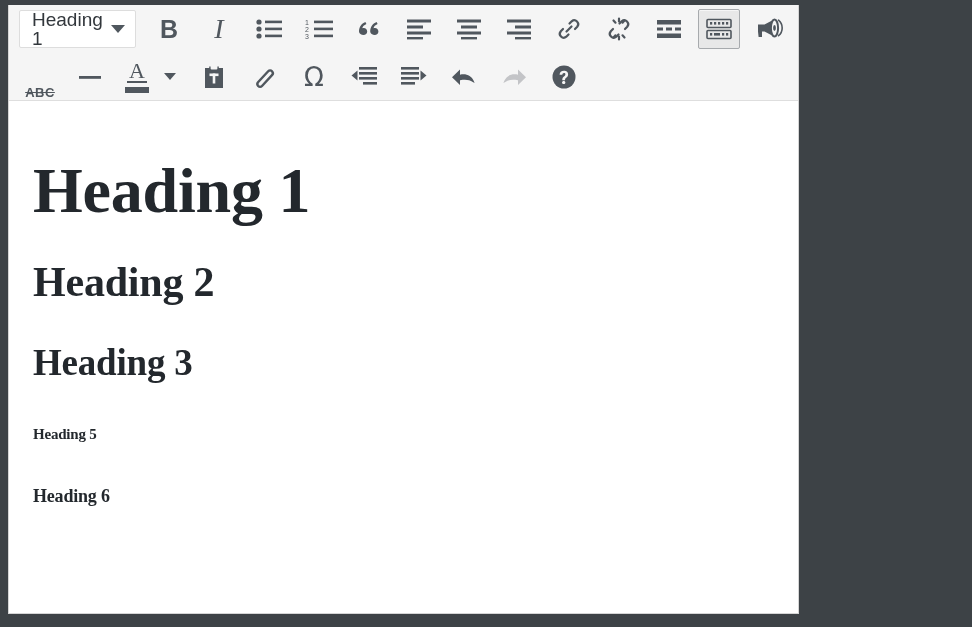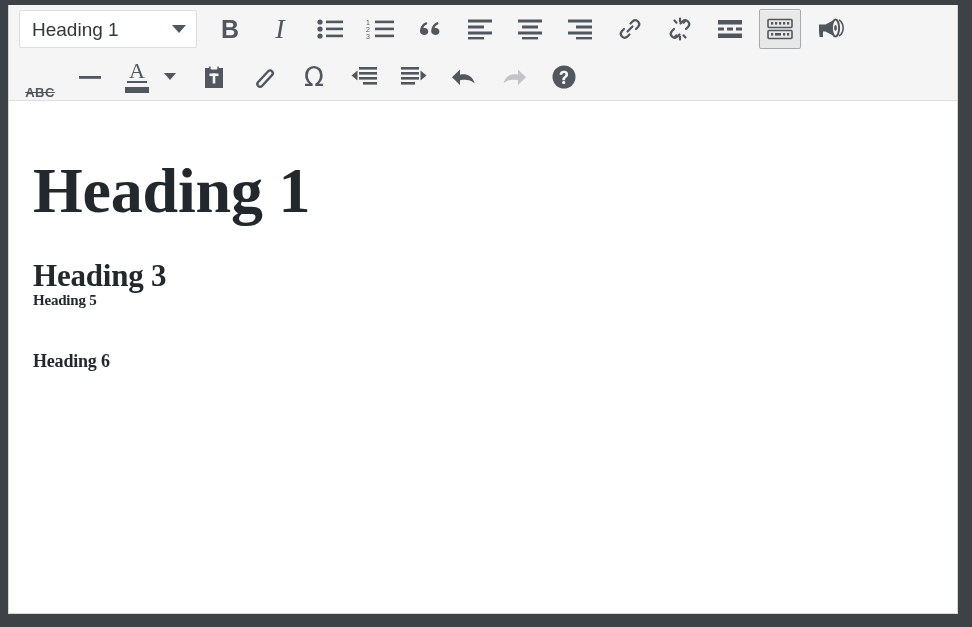--- a/index.html
+++ b/index.html
@@ -23,21 +23,21 @@
     width: 972px;
     height: 627px;
     background: #3d4246;
   }
 
   
   #editor-window {
     position: absolute;
     left: 8px;
     top: 5px;
-    width: 950px;
+    width: 791px;
     height: 609px;
     background: #bef264;
     border: 1px solid #d5d5d5;
     border-top: none;
     display: flex;
     flex-direction: column;
   }
 
   
   #editor-toolbar {
@@ -156,21 +156,21 @@
   }
   .doc-heading {
     font-family: "Liberation Serif", serif;
     font-weight: bold;
     color: #23282d;
     margin: 0;
     letter-spacing: -0.2px;
   }
   .h1 { font-size: 64px; line-height: 1.05; margin-bottom: 36px; }
   .h2 { font-size: 42px; line-height: 1.05; margin-bottom: 40px; }
-  .h3 { font-size: 31px; line-height: 1.05; }
+  .h3 { font-size: 37px; line-height: 1.05; margin-bottom: 44px; }
   .h4 { font-size: 27px; line-height: 1.05; margin-bottom: 42px; }
   .h5 { font-size: 15px; line-height: 1.05; margin-bottom: 44px; }
   .h6 { font-size: 18px; line-height: 1.05; margin-bottom: 10px; }
 </style>
 </head>
 <body>
 
 <div id="app-frame">
 
   <div id="editor-window">
@@ -419,19 +419,20 @@
               <path d="M11.3 15.6c0-1 .2-1.7.6-2.2.4-.5 1-1 1.7-1.5.5-.4.8-.9.8-1.5 0-.9-.5-1.4-1.4-1.4-.5 0-.9.2-1.2.5-.3.3-.5.8-.5 1.3H8.6c0-1.3.4-2.3 1.2-3s1.8-1 3.1-1c1.3 0 2.4.3 3.1 1 .8.7 1.1 1.6 1.1 2.8 0 .6-.1 1.1-.4 1.6-.3.5-.8 1-1.5 1.6-.5.4-.8.8-1 1.1-.1.3-.2.8-.2 1.4h-2.7zm-.3 3c0-.4.2-.8.5-1.1.3-.3.7-.4 1.2-.4s.9.1 1.2.4c.3.3.5.7.5 1.1s-.2.8-.5 1.1c-.3.3-.7.4-1.2.4s-.9-.1-1.2-.4c-.3-.3-.5-.7-.5-1.1z" fill="#f5f5f5"></path>
             </svg>
           </span>
         </button>
 
       </div>
     </div>
 
     <div id="editor-content">
       <div class="doc-heading h1">Heading  1</div>
+      <div class="doc-heading h2">Heading 2</div>
       <div class="doc-heading h3">Heading 3</div>
       <div class="doc-heading h5">Heading 5</div>
       <div class="doc-heading h6">Heading 6</div>
     </div>
 
   </div>
 </div>
 
 </body></html>

